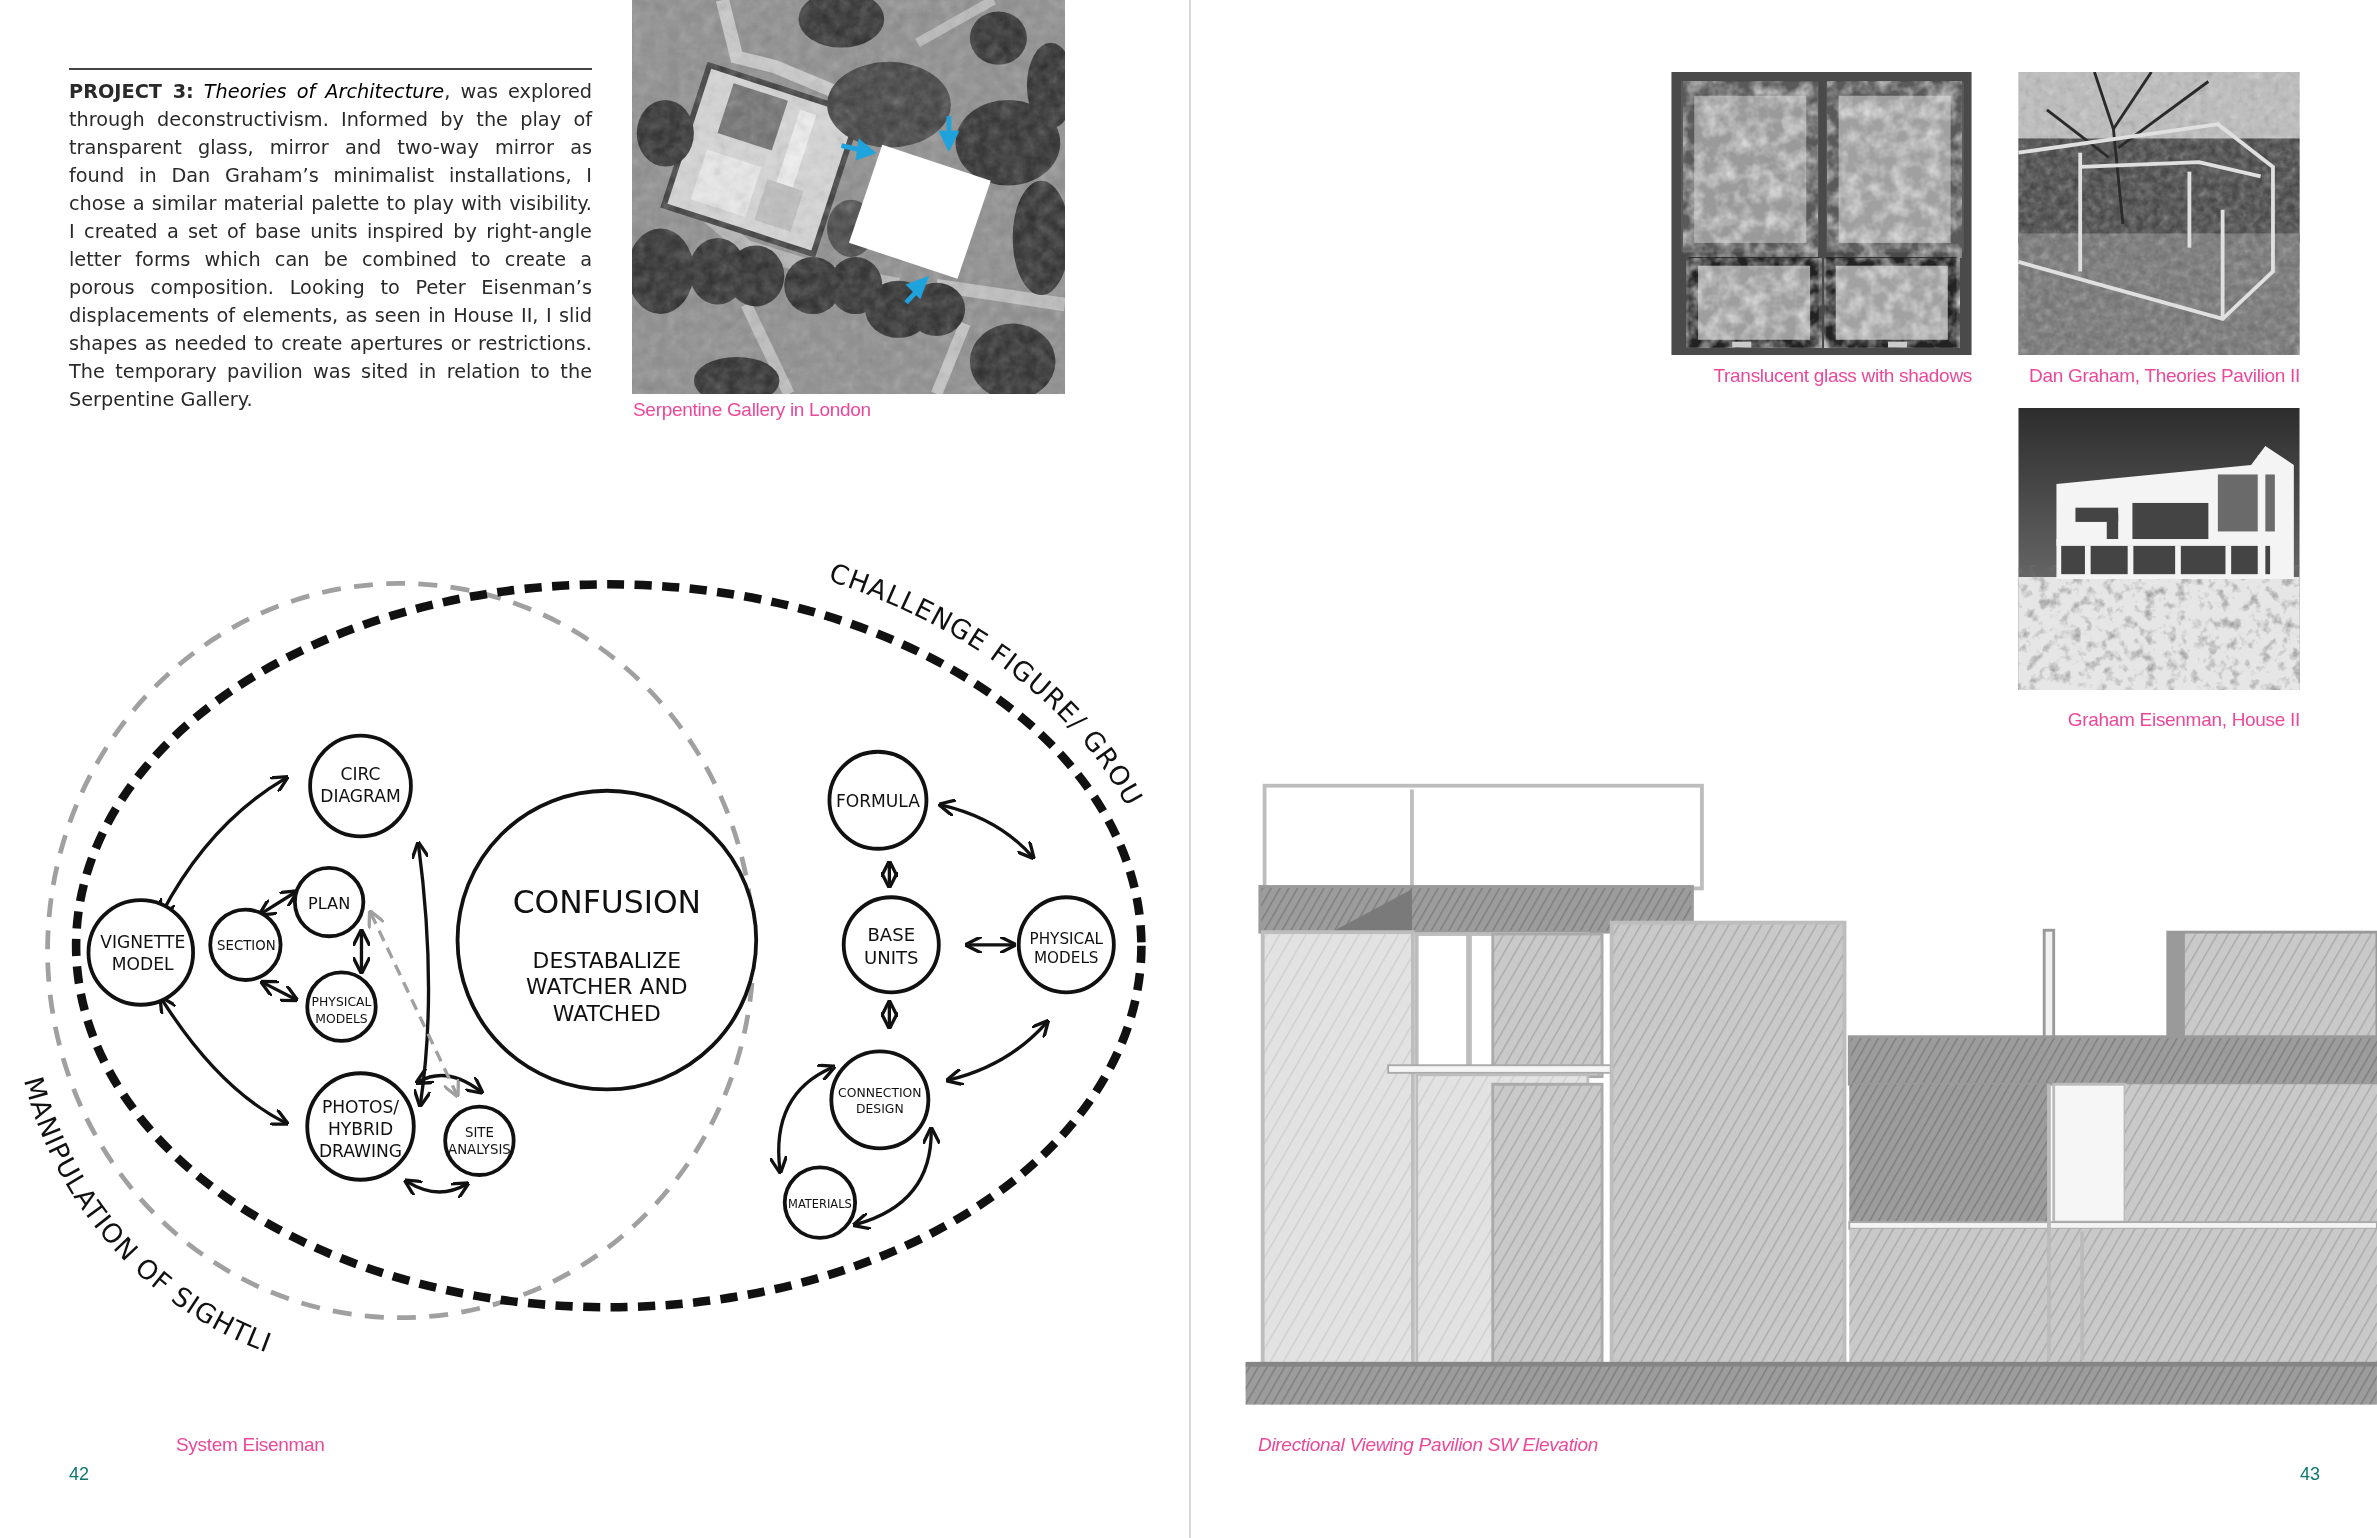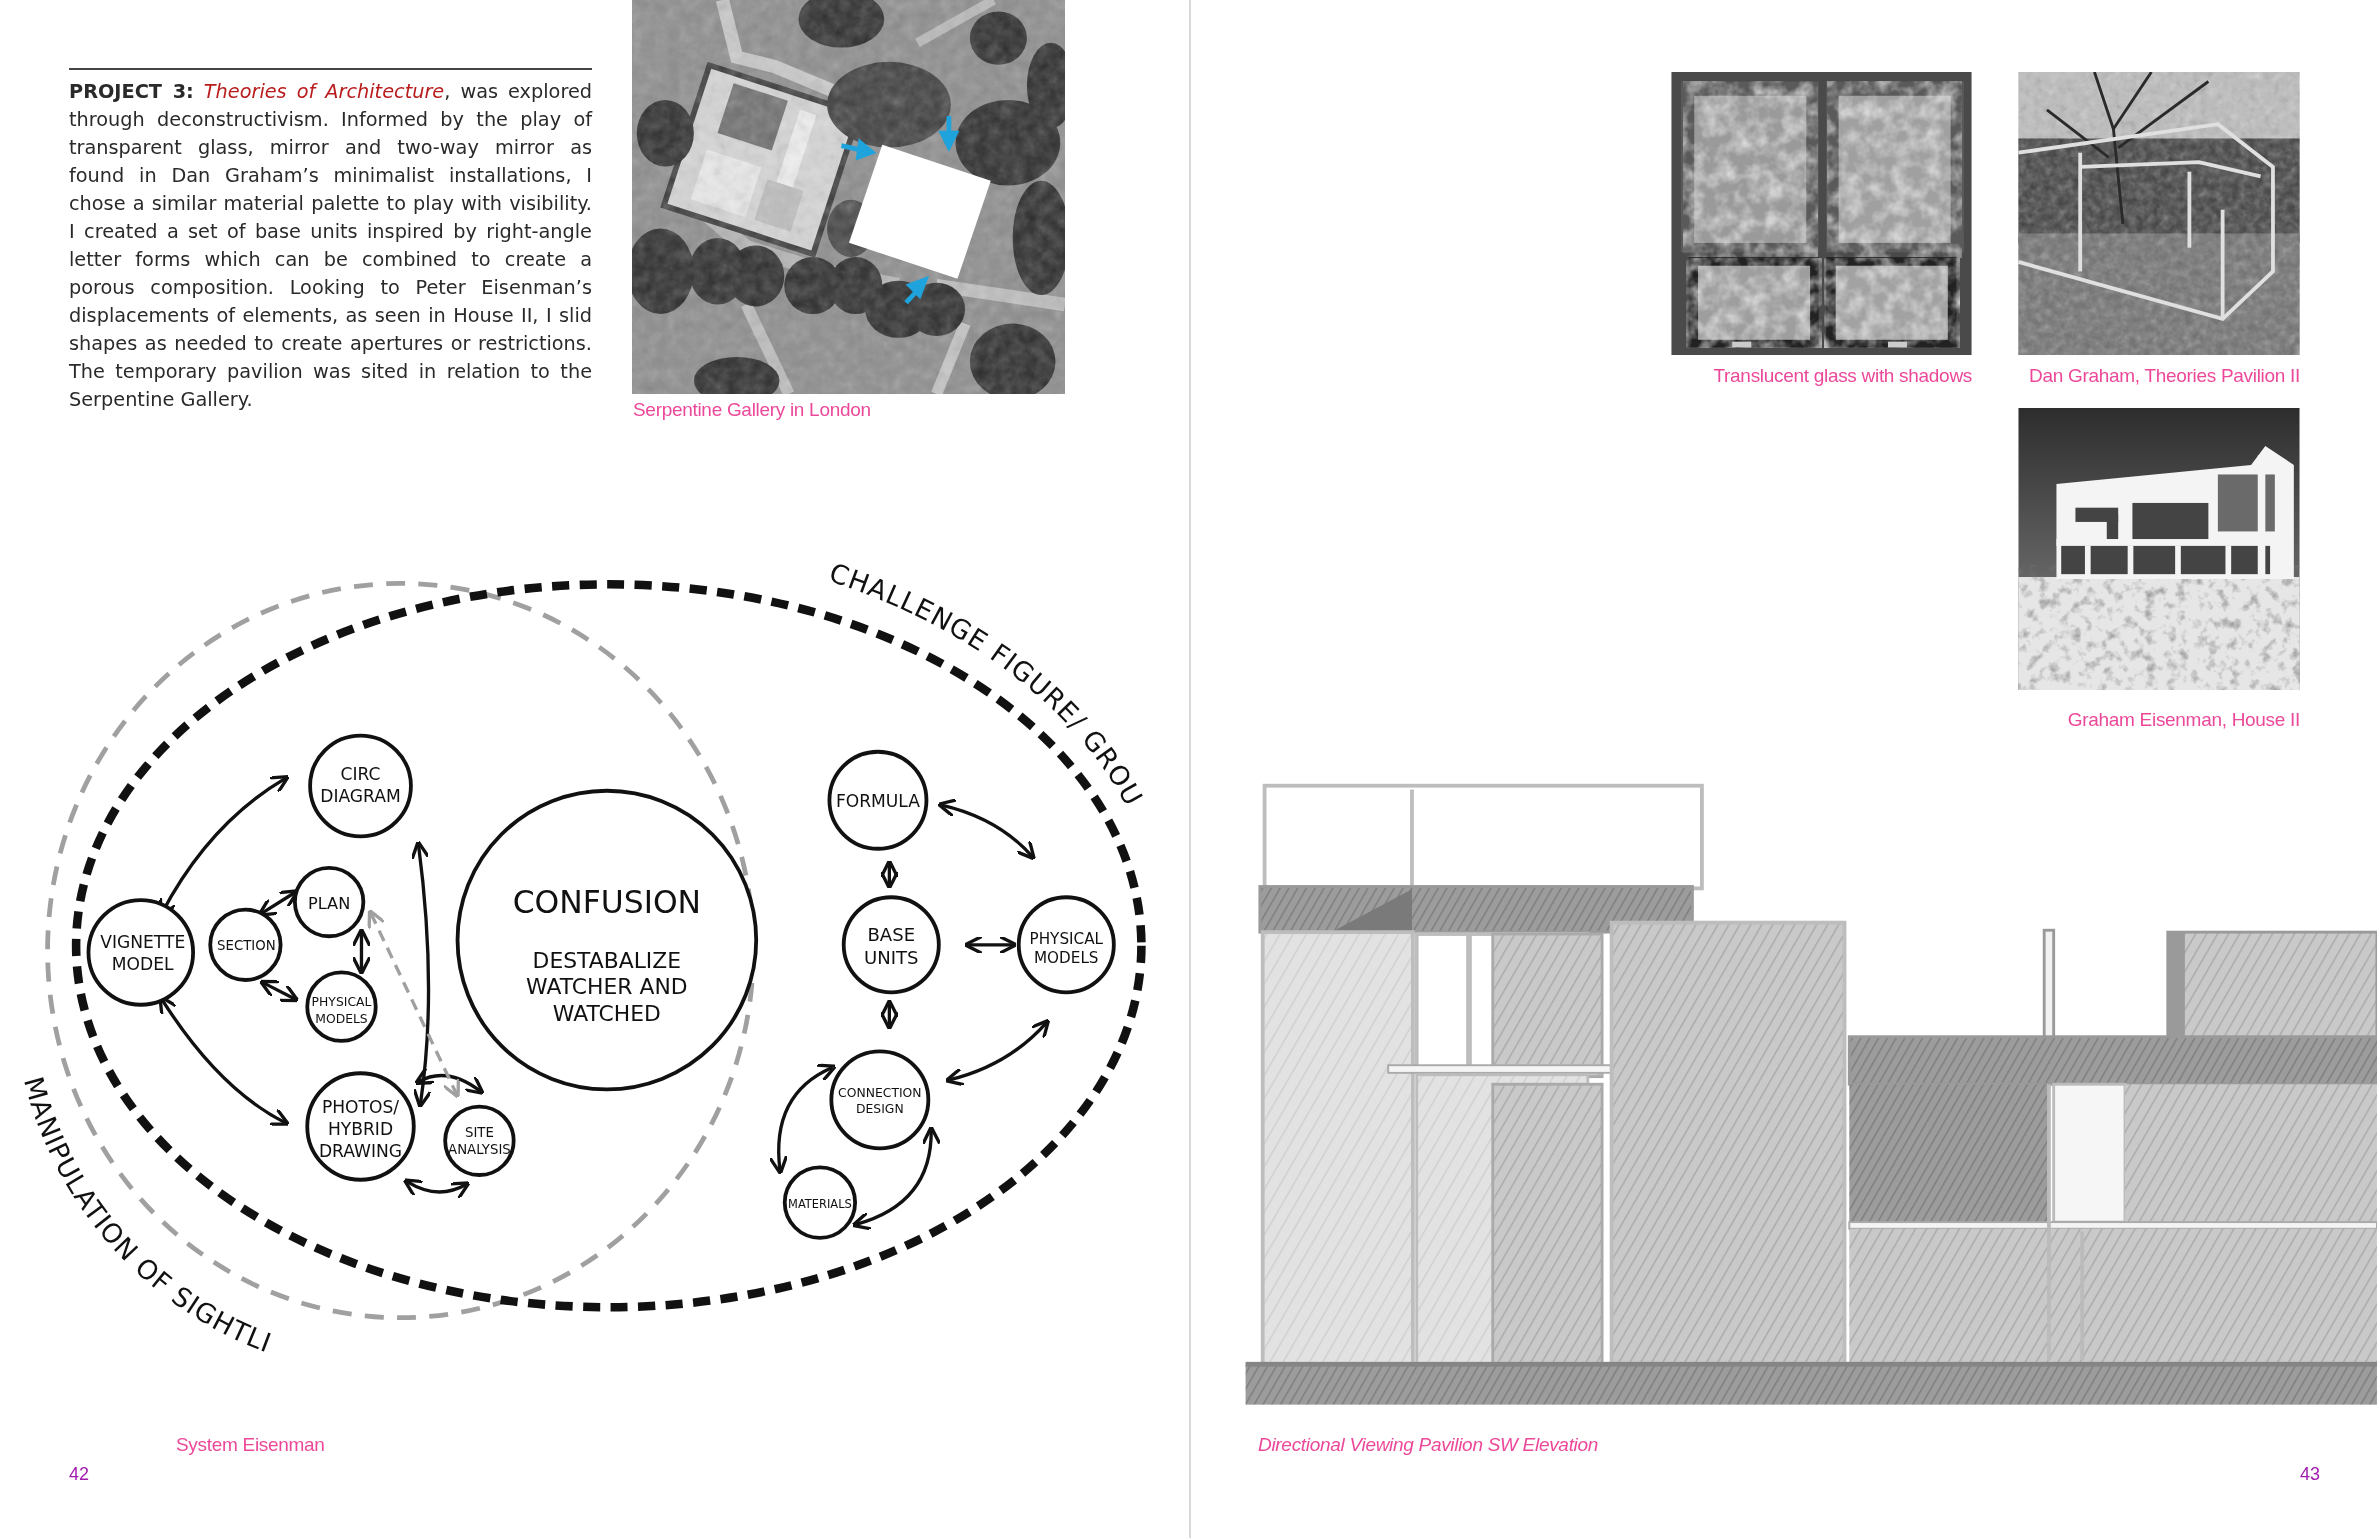--- a/index.html
+++ b/index.html
@@ -2,24 +2,24 @@
 <html style="font-size:15px"><head>
 <meta charset="utf-8">
 <style>
   html, body { margin:0; padding:0; background:#ffffff; }
   body { width:2378px; height:1539px; position:relative; overflow:hidden; font-family:"DejaVu Sans", sans-serif; color:#222; }
   .abs { position:absolute; }
   .spine { left:1189px; top:0; width:1.9px; height:1539px; background:#d8d8d8; }
   .rule { left:69px; top:68px; width:523px; height:1.9px; background:#444; }
   .intro { left:69px; top:78px; width:523px; font-family:"DejaVu Sans", sans-serif; font-size:19.3px; line-height:28px; text-align:justify; color:#2a2a2a; }
   .intro b { font-weight:bold; }
-  .intro i { font-style:italic; color:#b91c1c; }
+  .intro i { font-style:italic; color:#000000; }
   .caption { font-family:"Liberation Sans", sans-serif; font-size:19px; color:#ec4899; white-space:nowrap; letter-spacing:-0.3px; }
   .caption.right { text-align:right; }
-  .pagenum { font-family:"Liberation Sans", sans-serif; font-size:18px; color:#a21caf; }
+  .pagenum { font-family:"Liberation Sans", sans-serif; font-size:18px; color:#0f766e; }
   .photo { overflow:hidden; }
   svg text { font-family:"DejaVu Sans", sans-serif; }
 </style>
 </head>
 <body>
 
 <div class="abs spine"></div>
 
 <div class="abs rule"></div>
 

